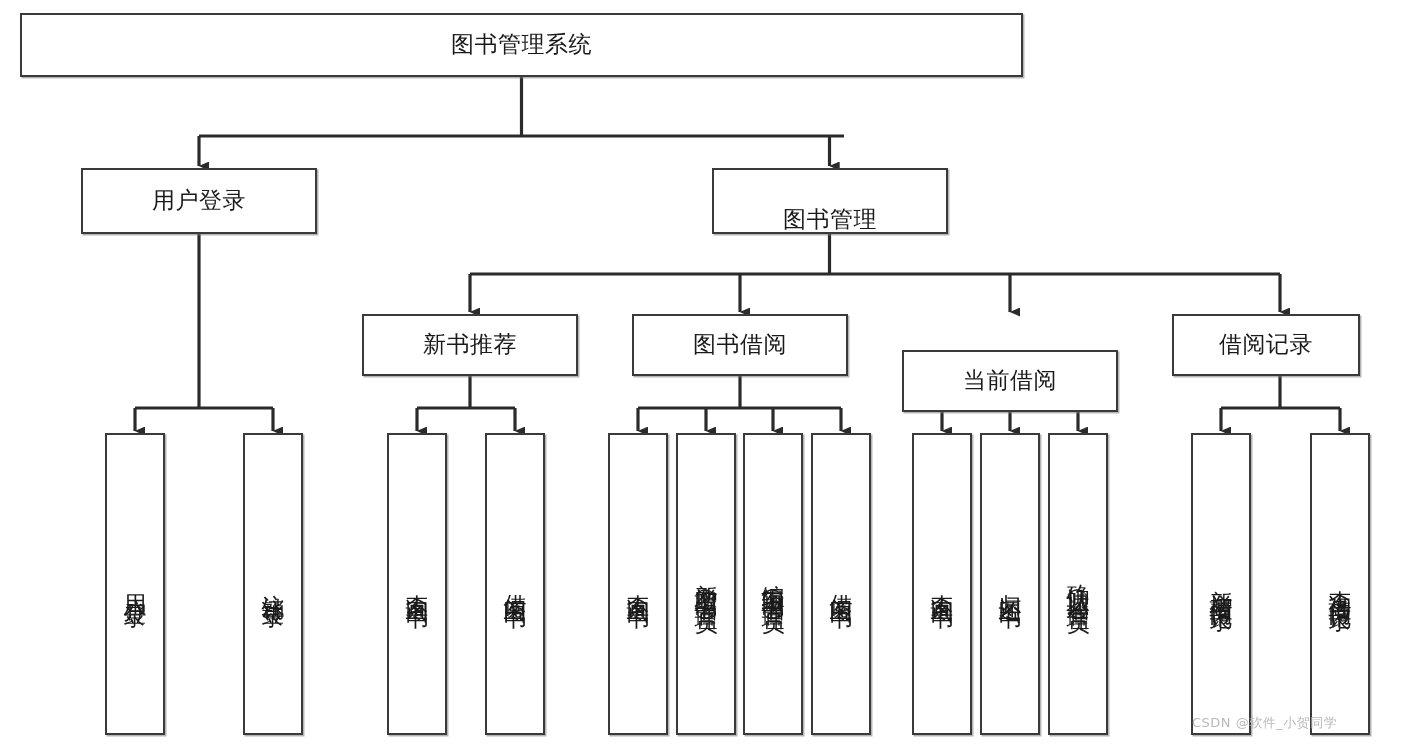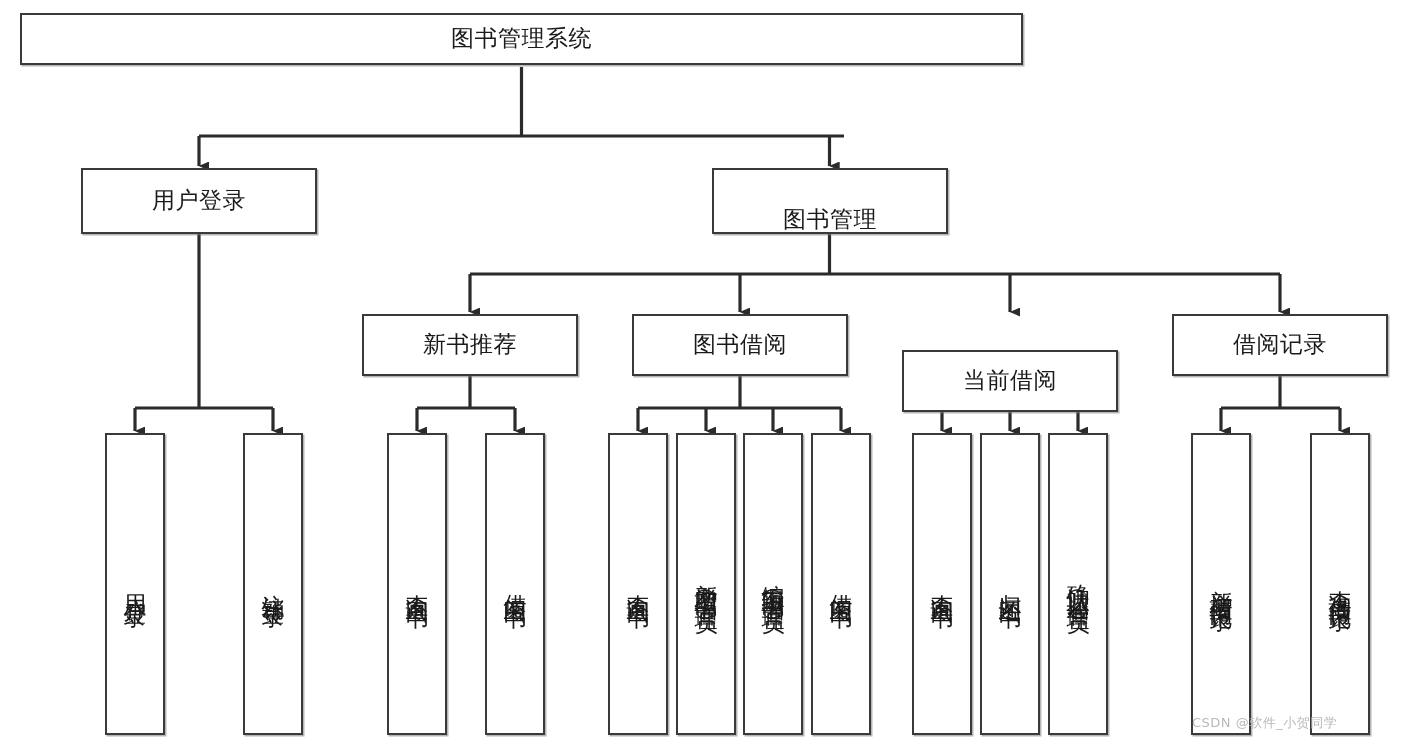--- a/index.html
+++ b/index.html
@@ -116,41 +116,41 @@
       <path d="M1010,408 L1010,431" marker-end="url(#arw)"></path>
       <path d="M1078,408 L1078,431" marker-end="url(#arw)"></path>
 
       <path d="M1280,376 L1280,408"></path>
       <path d="M1221,408 L1340,408"></path>
       <path d="M1221,408 L1221,431" marker-end="url(#arw)"></path>
       <path d="M1340,408 L1340,431" marker-end="url(#arw)"></path>
     </g>
   </svg>
 
-  <div class="node horiz root" style="left:20px; top:13px; width:1003px; height:52px;">
+  <div class="node horiz root" style="left:20px; top:13px; width:1003px; height:64px;">
     <span>图书管理系统</span>
   </div>
 
   <div class="node horiz" style="left:81px; top:168px; width:236px; height:66px;">
     <span>用户登录</span>
   </div>
   <div class="node horiz" style="left:712px; top:168px; width:236px; height:66px;align-items:flex-end;">
     <span>图书管理</span>
   </div>
 
   <div class="node horiz" style="left:362px; top:314px; width:216px; height:62px;">
     <span>新书推荐</span>
   </div>
   <div class="node horiz" style="left:632px; top:314px; width:216px; height:62px;">
     <span>图书借阅</span>
   </div>
   <div class="node horiz" style="left:902px; top:314px; width:216px; height:62px;margin-top:36px;">
     <span>当前借阅</span>
   </div>
-  <div class="node horiz" style="left:1172px; top:314px; width:216px; height:62px;">
+  <div class="node horiz" style="left:1172px; top:314px; width:188px; height:62px;">
     <span>借阅记录</span>
   </div>
 
   <div class="node vert" style="left:105px; top:433px; width:60px; height:302px;">
     <span class="vlabel">用户登录</span>
   </div>
   <div class="node vert" style="left:243px; top:433px; width:60px; height:302px;">
     <span class="vlabel">注销登录</span>
   </div>
 

